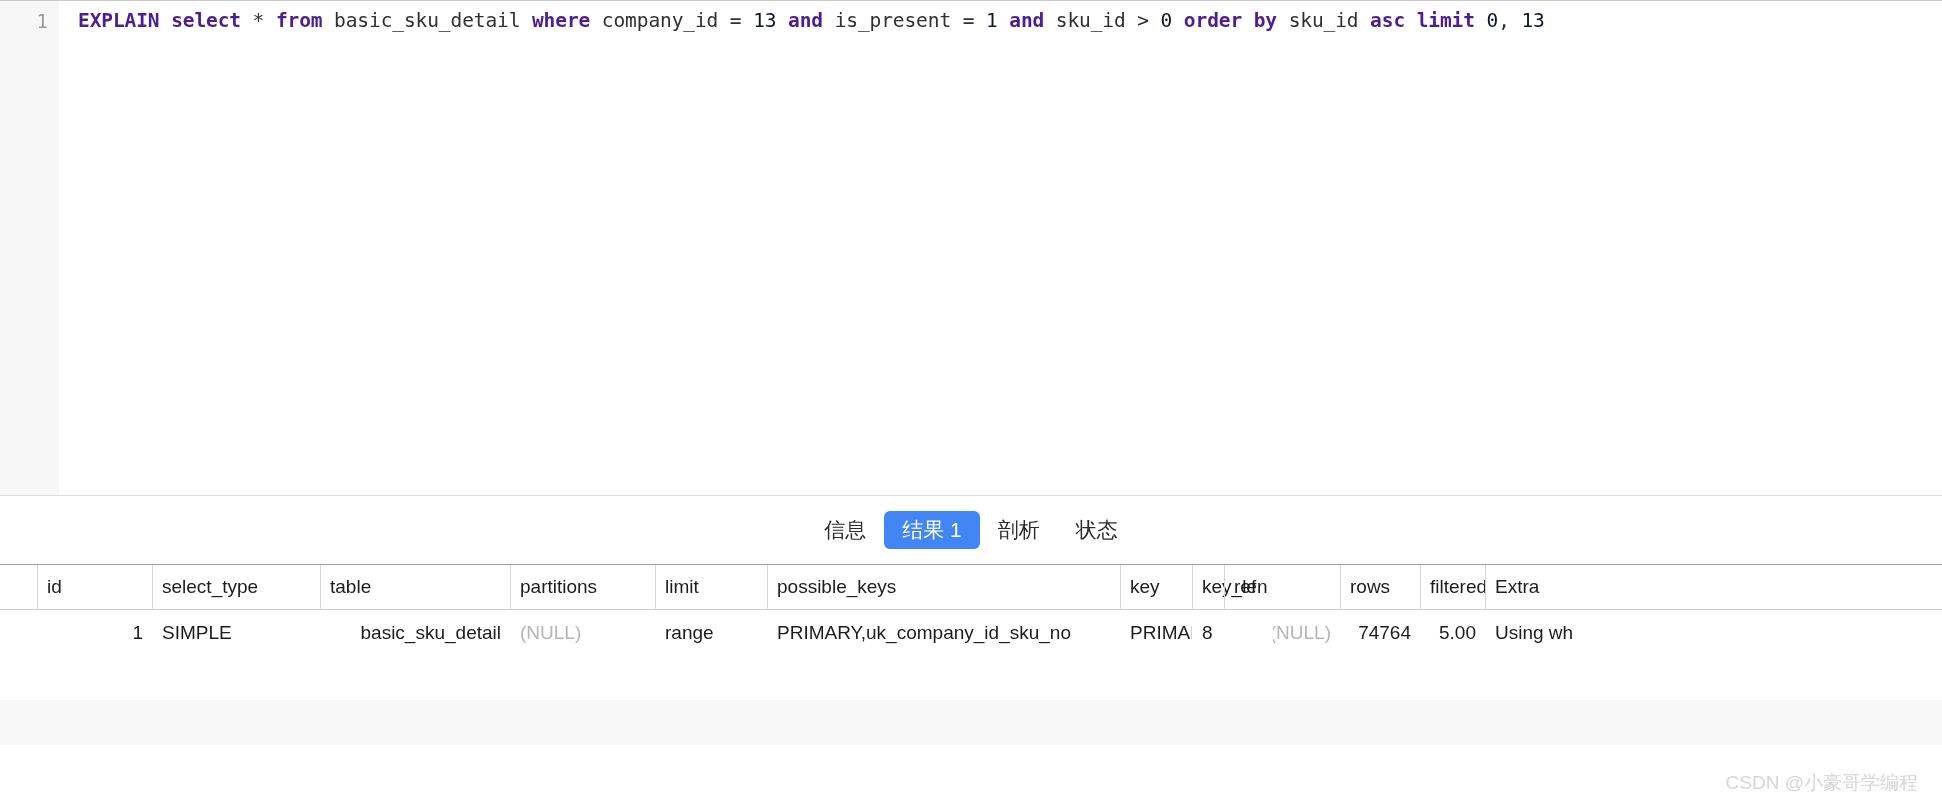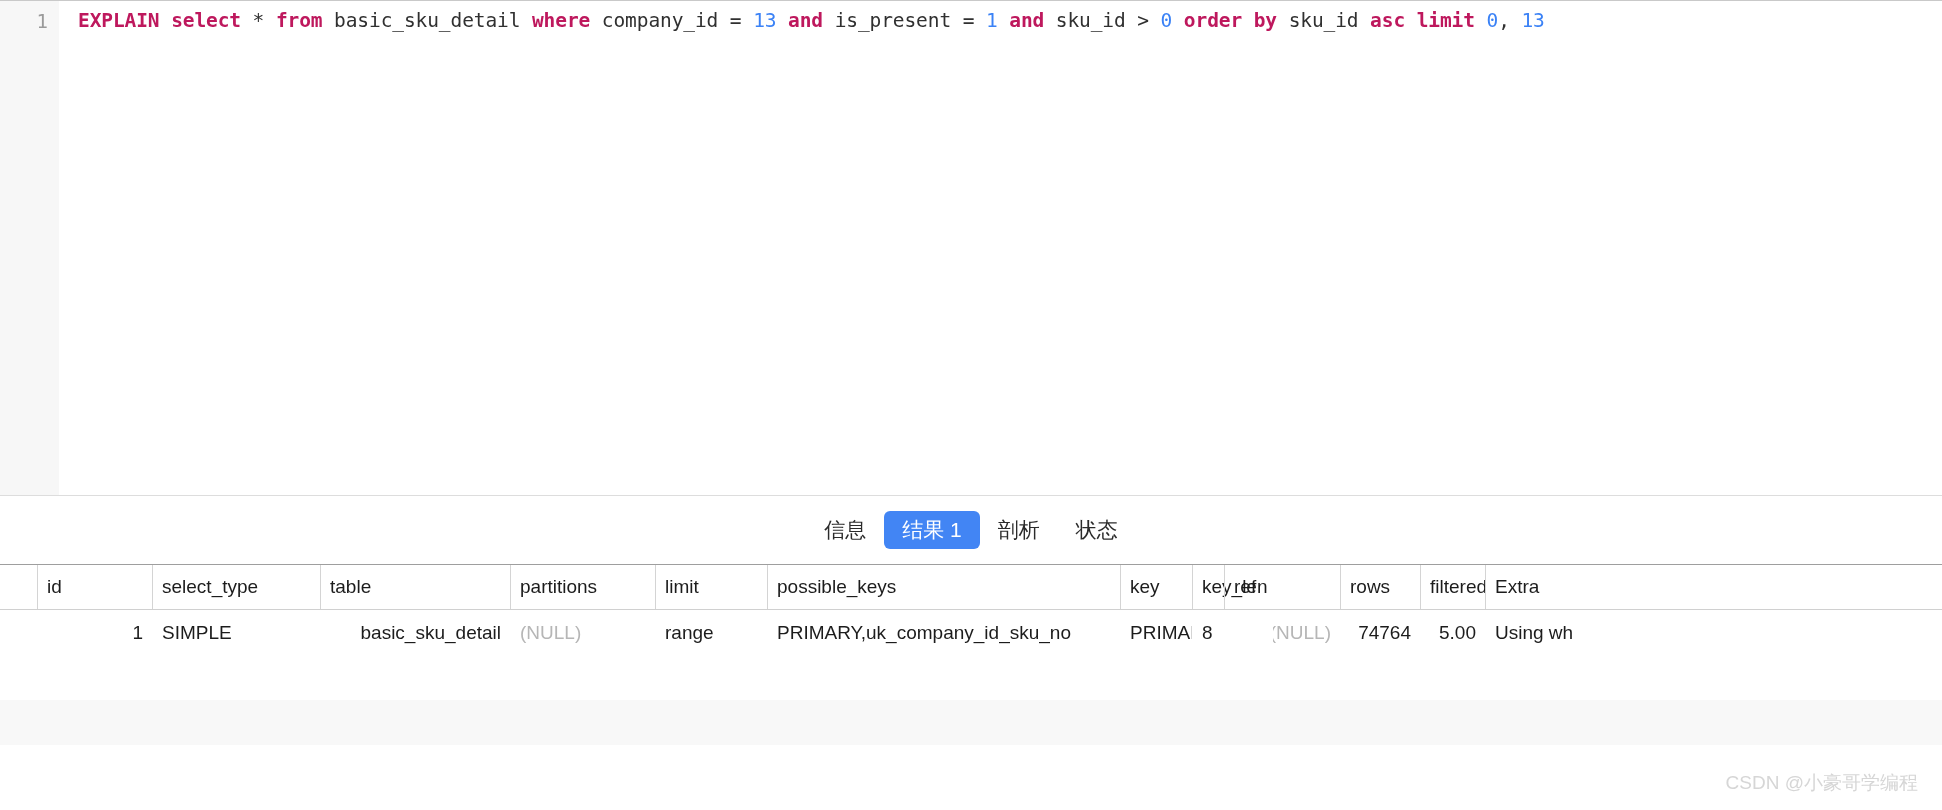--- a/index.html
+++ b/index.html
@@ -57,22 +57,22 @@
   #sql-line {
     position: absolute;
     left: 19px;
     top: 7px;
     white-space: pre;
     font-family: "DejaVu Sans Mono", monospace;
     font-size: 19.5px;
     line-height: 25px;
     letter-spacing: -0.1px;
   }
-  .tok-kw   { color: #be185d; font-weight: bold; }
-  .tok-num  { color: #3b82f6; }
+  .tok-kw   { color: #4c1d95; font-weight: bold; }
+  .tok-num  { color: #0f172a; }
   .tok-id   { color: #303030; }
   .tok-op   { color: #303030; }
   #editor-caret {
     position: absolute;
     left: 78px;
     top: 8px;
     width: 1px;
     height: 23px;
     background: transparent;
   }

